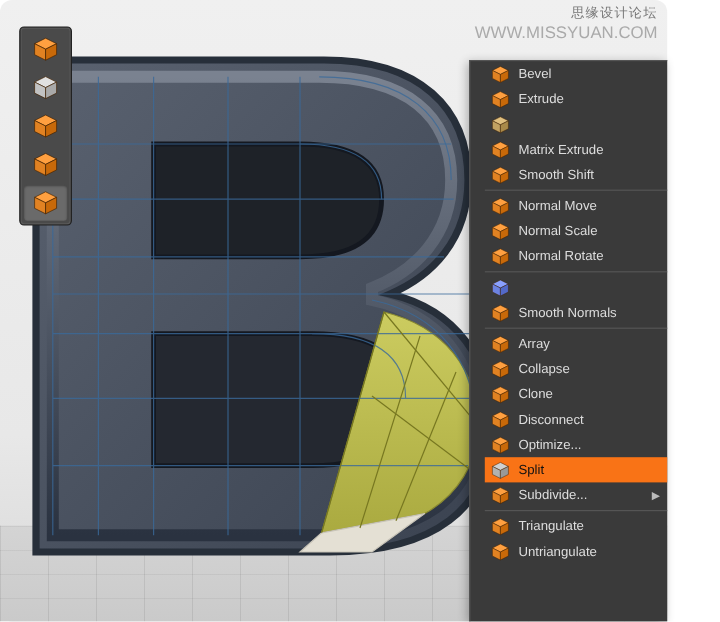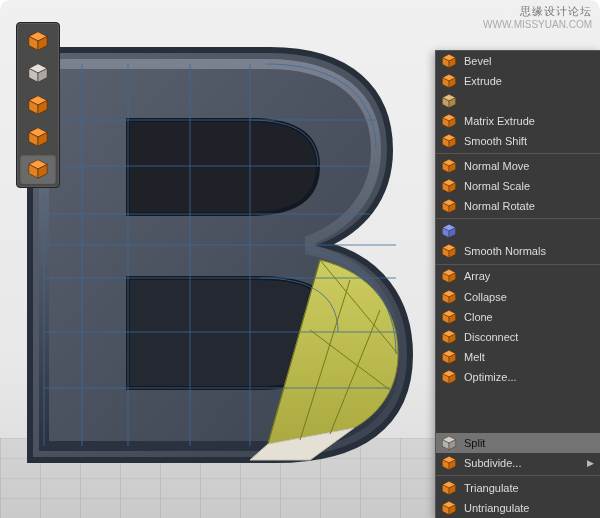--- a/index.html
+++ b/index.html
@@ -1,34 +1,34 @@
 <!DOCTYPE html>
 <html><head>
 <meta charset="utf-8">
 <style>
   * { margin: 0; padding: 0; box-sizing: border-box; }
   html, body { width: 600px; height: 518px; overflow: hidden; font-family: Arial, sans-serif; }
   .viewport {
-    position: relative; width: 600px; height: 518px;
+    position: relative; width: 556px; height: 518px;
     background: linear-gradient(to bottom, #f0f0f0 0%, #e8e8e8 70%, #d8d8d8 100%);
     border-radius: 10px;
   }
   .floor {
     position: absolute; left: 0; right: 0; bottom: 0; height: 80px;
     background:
       repeating-linear-gradient(to right, rgba(0,0,0,0.08) 0 1px, transparent 1px 40px),
       repeating-linear-gradient(to bottom, rgba(0,0,0,0.05) 0 1px, transparent 1px 20px),
       linear-gradient(to bottom, #d4d4d4, #cacaca);
   }
   .watermark {
     position: absolute; top: 4px; right: 8px; font-size: 11px; color: #888;
     text-align: right; line-height: 1.3;
   }
   .watermark .cn { letter-spacing: 1px; color: #777; }
-  .watermark .url { font-size: 10px; color: #aaa; }
+  .watermark .url { font-size: 14px; color: #aaa; }
 
   
   .model-b {
     position: absolute; left: 10px; top: 30px; width: 420px; height: 440px;
   }
   .model-b svg { width: 100%; height: 100%; }
 
   
   .tool-palette {
     position: absolute; left: 16px; top: 22px; width: 44px;
@@ -43,26 +43,27 @@
   .tool-btn.active { background: #6a6a6a; box-shadow: inset 0 1px 2px rgba(0,0,0,0.4); }
   .tool-btn svg { width: 22px; height: 22px; }
 
   
   .context-menu {
     position: absolute; right: 0; top: 50px; width: 165px; bottom: 0;
     background: #3a3a3a; border-left: 1px solid #555; border-top: 1px solid #555;
     font-size: 11px; color: #ddd;
     display: flex; flex-direction: column;
     box-shadow: -2px 2px 8px rgba(0,0,0,0.3);
+    padding-left: 12px;
   }
   .menu-item {
     display: flex; align-items: center; padding: 2px 6px 2px 4px;
     height: 21px; gap: 6px; cursor: default;
   }
-  .menu-item.highlighted { background: #737373; color: #111; margin-top: 46px; }
+  .menu-item.highlighted { background: #f97316; color: #111; }
   .menu-item .mi-icon {
     width: 18px; height: 16px; display: flex; align-items: center; justify-content: center;
     flex-shrink: 0;
   }
   .menu-item .mi-label { flex: 1; white-space: nowrap; }
   .menu-sep { height: 1px; background: #555; margin: 2px 0; }
   .menu-item .arrow { font-size: 9px; color: #bbb; }
 
   
   .cube-ico { width: 16px; height: 16px; }
@@ -347,30 +348,20 @@
         <span class="mi-label">Disconnect</span>
       </div>
       <div class="menu-item">
         <span class="mi-icon">
           <svg class="cube-ico " viewBox="0 0 24 24">
     <polygon points="12,2 22,7 12,12 2,7" fill="#ffa040" stroke="#402000" stroke-width="0.6"></polygon>
     <polygon points="2,7 12,12 12,22 2,17" fill="#e18222" stroke="#402000" stroke-width="0.6"></polygon>
     <polygon points="22,7 12,12 12,22 22,17" fill="#c86909" stroke="#402000" stroke-width="0.6"></polygon>
   </svg>
         </span>
-        <span class="mi-label">Melt</span>
-      </div>
-      <div class="menu-item">
-        <span class="mi-icon">
-          <svg class="cube-ico " viewBox="0 0 24 24">
-    <polygon points="12,2 22,7 12,12 2,7" fill="#ffa040" stroke="#402000" stroke-width="0.6"></polygon>
-    <polygon points="2,7 12,12 12,22 2,17" fill="#e18222" stroke="#402000" stroke-width="0.6"></polygon>
-    <polygon points="22,7 12,12 12,22 22,17" fill="#c86909" stroke="#402000" stroke-width="0.6"></polygon>
-  </svg>
-        </span>
         <span class="mi-label">Optimize...</span>
       </div>
       <div class="menu-item highlighted">
         <span class="mi-icon">
           <svg class="cube-ico " viewBox="0 0 24 24">
     <polygon points="12,2 22,7 12,12 2,7" fill="#d0d0d0" stroke="#402000" stroke-width="0.6"></polygon>
     <polygon points="2,7 12,12 12,22 2,17" fill="#b2b2b2" stroke="#402000" stroke-width="0.6"></polygon>
     <polygon points="22,7 12,12 12,22 22,17" fill="#999999" stroke="#402000" stroke-width="0.6"></polygon>
   </svg>
         </span>

